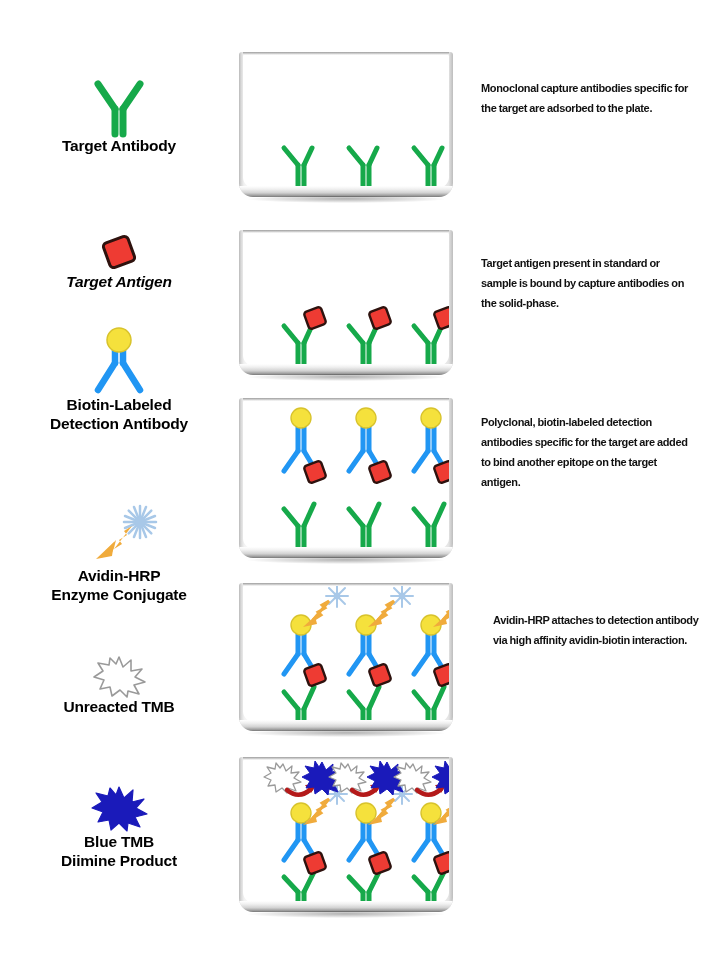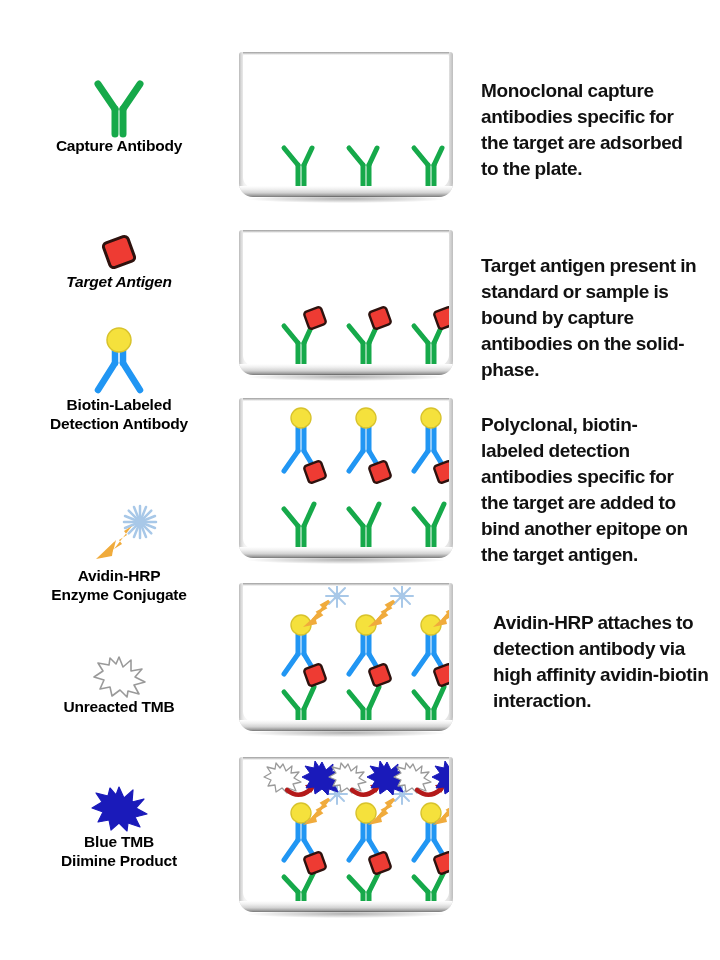--- a/index.html
+++ b/index.html
@@ -14,22 +14,22 @@
   .legend-item{position:absolute;width:230px;text-align:center;}
   .legend-label{
     font-size:15.5px;font-weight:bold;color:#000;
     line-height:19px;letter-spacing:-0.2px;
   }
   .legend-art{position:relative;width:230px;}
 
   
   .desc{
     position:absolute;left:481px;width:216px;
-    font-size:19px;font-weight:bold;color:#111;
-    line-height:26px;letter-spacing:-0.35px;
+    font-size:11px;font-weight:bold;color:#111;
+    line-height:20px;letter-spacing:-0.35px;
     word-spacing:-0.5px;
   }
 
   
   .well{
     position:absolute;left:239px;width:214px;
     border-radius:3px 3px 14px 14px;
     background:
       linear-gradient(to right,
         #b9b9b9 0px,#d8d8d8 2px,#f2f2f2 5px,#ffffff 12px,
@@ -67,21 +67,21 @@
     <div class="legend-art" style="height:58px;">
       <svg width="230" height="58" viewBox="0 0 230 58">
         <g stroke="#16a94a" stroke-width="7" stroke-linecap="round" fill="none">
           <line x1="94" y1="6" x2="111" y2="31"></line>
           <line x1="136" y1="6" x2="119" y2="31"></line>
           <line x1="111" y1="31" x2="111" y2="56"></line>
           <line x1="119" y1="31" x2="119" y2="56"></line>
         </g>
       </svg>
     </div>
-    <div class="legend-label">Capture Antibody</div>
+    <div class="legend-label">Target Antibody</div>
   </div>
 
   <div class="legend-item" style="left:4px;top:232px;font-style:italic;">
     <div class="legend-art" style="height:40px;">
       <svg width="230" height="40" viewBox="0 0 230 40">
         <g transform="rotate(-20 115 20)">
           <rect x="102" y="7" width="26" height="26" rx="4" ry="4" fill="#ee3b33" stroke="#2e120e" stroke-width="3"></rect>
         </g>
       </svg>
     </div>

